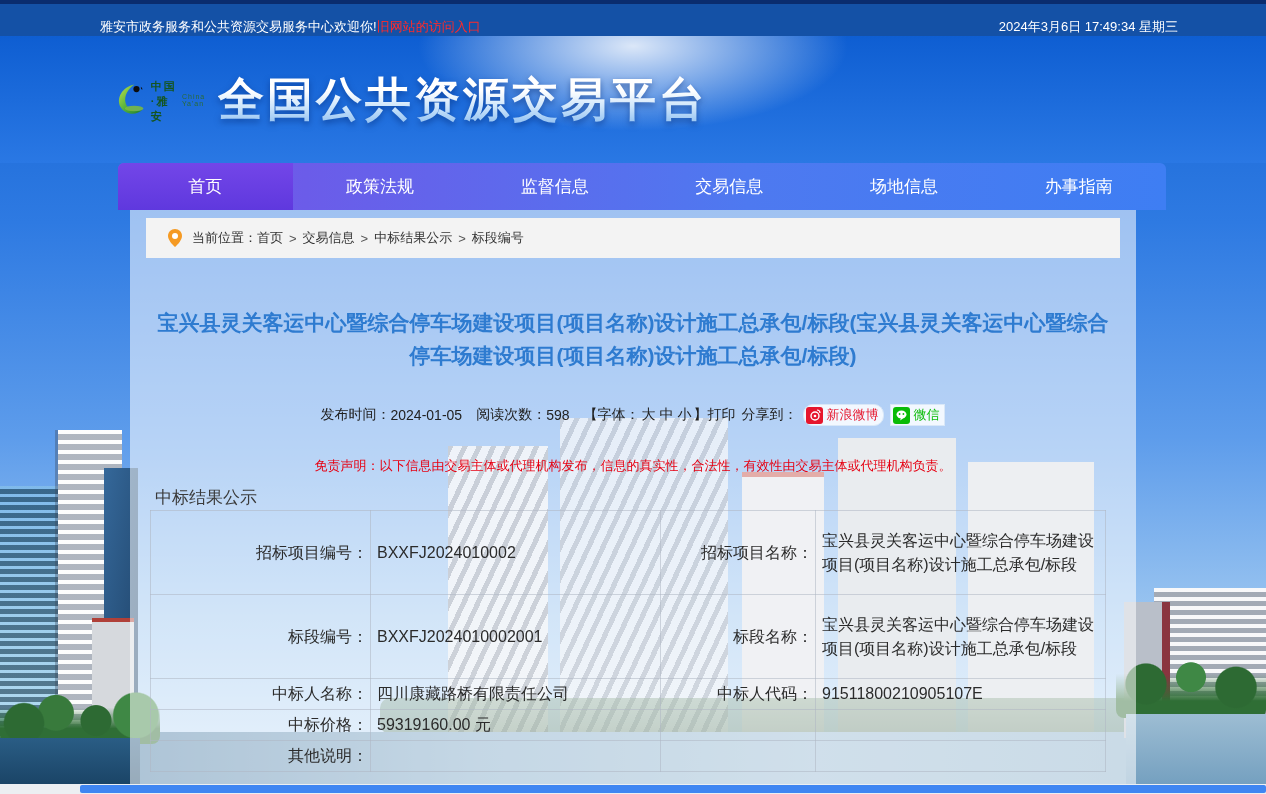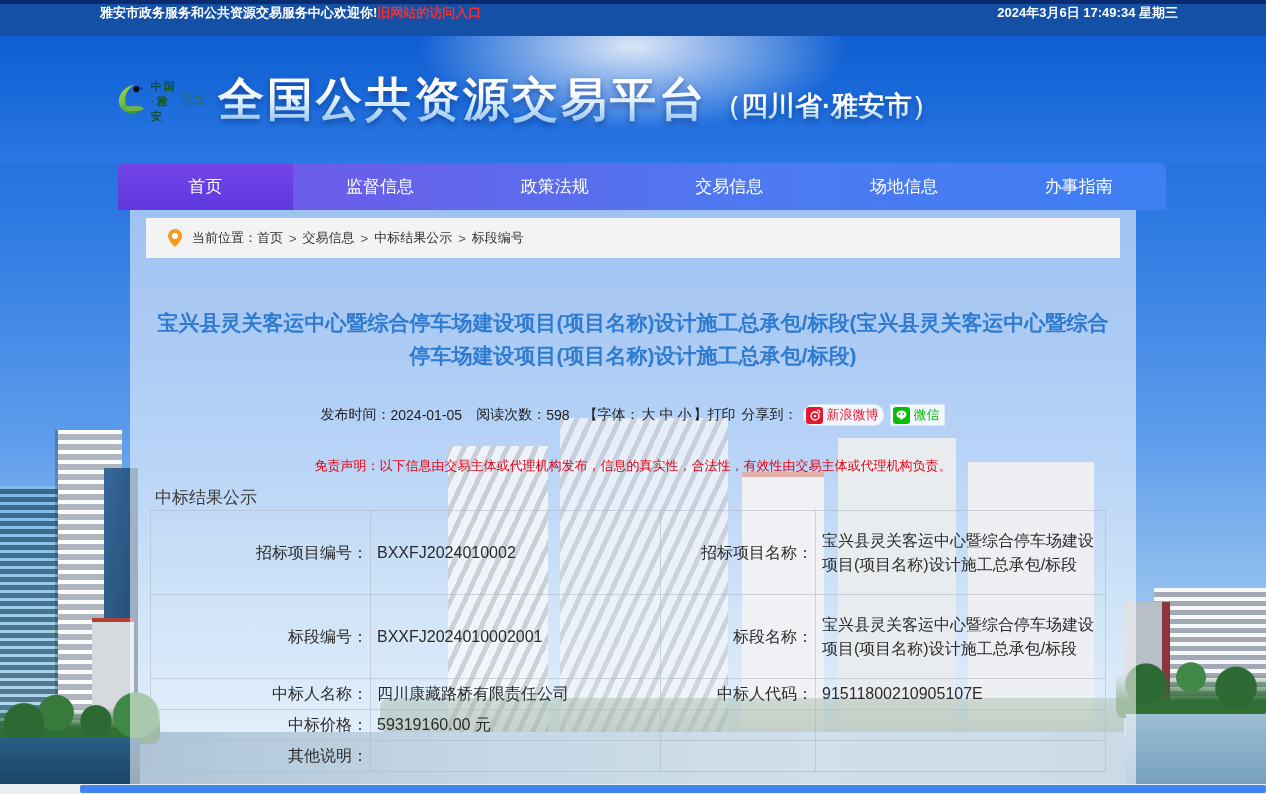--- a/index.html
+++ b/index.html
@@ -23,21 +23,21 @@
   .bldg-c4 { left:838px; top:438px; width:118px; height:310px; background:#cfd4dc; }
   .bldg-c5 { left:968px; top:462px; width:126px; height:286px; background:#d8dce3; }
   .trees-center { left:380px; top:698px; width:760px; height:36px; background:linear-gradient(180deg,rgba(55,105,60,.45),rgba(40,85,48,.55)); border-radius:10px; }
   .water-center { left:140px; top:732px; width:1126px; height:62px; background:linear-gradient(90deg,#4d7ea6 0%,#7ea7c6 30%,#97b9d2 60%,#85abc7 100%); }
   .bldg-r1 { right:-8px; top:588px; width:120px; height:150px; background:#ced3db; background-image:repeating-linear-gradient(180deg,rgba(255,255,255,.85) 0 4px,rgba(110,120,135,.45) 4px 9px); }
   .bldg-r2 { right:96px; top:602px; width:46px; height:136px; background:#b9bfc9; border-right:8px solid #8a3540; }
   .trees-right { right:0; top:650px; width:150px; height:68px; background:radial-gradient(circle at 20% 50%,#2d6a33 16%,transparent 17%),radial-gradient(circle at 50% 40%,#3f8845 17%,transparent 18%),radial-gradient(circle at 80% 55%,#2d6a33 16%,transparent 17%),linear-gradient(180deg,transparent 35%,#2f6e35 75%); border-radius:8px; }
   .water-right { right:0; top:714px; width:140px; height:80px; background:linear-gradient(180deg,#9dbdd3,#6f9cbd); }
 
   
-  .topbar { position:absolute; left:0; top:0; width:100%; height:36px; background:#1451a6; border-top:4px solid #0a2c6e; display:flex; align-items:flex-start; color:#fff; font-size:13px; z-index:30;font-weight:bold; }
+  .topbar { position:absolute; left:0; top:0; width:100%; height:36px; background:#1451a6; border-top:4px solid #0a2c6e; display:flex; align-items:flex-end; color:#fff; font-size:13px; z-index:30; }
   .topbar .welcome { margin-left:100px; }
   .topbar .old-link { color:#ff2a2a; cursor:pointer; }
   .topbar .dt { margin-left:auto; margin-right:88px; }
 
   
   .header { position:absolute; left:0; top:36px; width:100%; height:127px; background:linear-gradient(180deg,#0e5ed2,#2a78e4); overflow:hidden; z-index:20; }
   .header::before { content:""; position:absolute; left:30%; top:-90px; width:40%; height:200px; background:radial-gradient(ellipse at center,rgba(255,255,255,.85),rgba(255,255,255,0) 60%); }
   .brand { position:absolute; left:112px; top:14px; display:flex; align-items:center; }
   .logo { width:96px; height:100px; display:flex; flex-direction:row; align-items:center; }
   .logo svg { width:72px; height:64px; }
@@ -123,29 +123,28 @@
         <path d="M58 4 C26 10 10 40 22 62 C33 82 64 86 79 68 C60 78 40 70 35 52 C30 33 42 14 58 4 Z" fill="url(#lg)"></path>
         <ellipse cx="57" cy="66" rx="24" ry="7" fill="#79b843" opacity="0.9"></ellipse>
         <circle cx="63" cy="16" r="8" fill="#0d0d0d"></circle>
         <path d="M74 10 q5 2 4 8 q-4 -2 -4 -8z" fill="#0d0d0d"></path>
       </svg>
       <span class="cn">中国·雅安</span>
       <span class="en">China Ya'an</span>
     </div>
     <div class="site-title">
       <span class="main">全国公共资源交易平台</span>
-      <span class="sub">（四川省·雅安市）</span>
     </div>
   </div>
 </div>
 
 <div class="nav">
   <div class="nav-item active">首页</div>
+  <div class="nav-item">政策法规</div>
   <div class="nav-item">监督信息</div>
-  <div class="nav-item">政策法规</div>
   <div class="nav-item">交易信息</div>
   <div class="nav-item">场地信息</div>
   <div class="nav-item">办事指南</div>
 </div>
 
 <div class="panel">
 
   <div class="crumbbar">
     <svg class="pin" viewBox="0 0 14 18">
       <path d="M7 0 C3 0 0 3 0 7 C0 12 7 18 7 18 C7 18 14 12 14 7 C14 3 11 0 7 0 Z" fill="#f59a23"></path>

